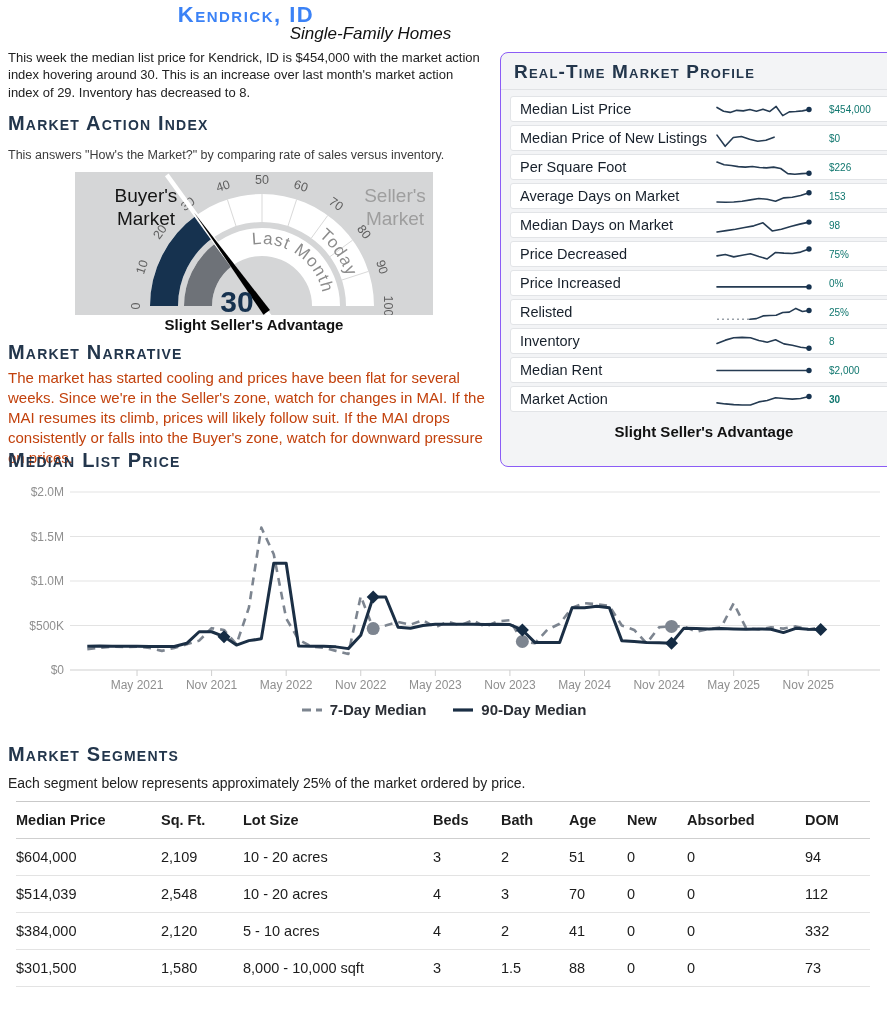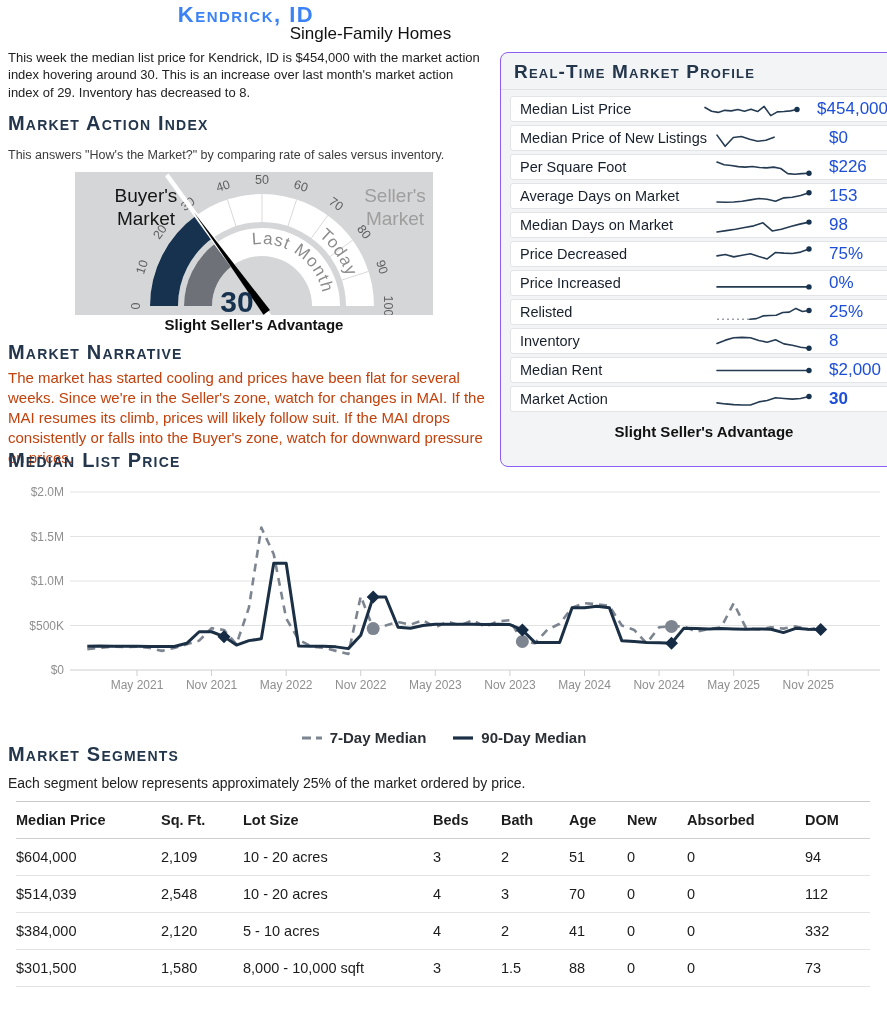--- a/index.html
+++ b/index.html
@@ -1,21 +1,21 @@
 <!DOCTYPE html>
 <html><head>
 <meta charset="utf-8">
 <style>
   * { margin:0; padding:0; box-sizing:border-box; }
   body { background:#fff; font-family:"Liberation Sans", sans-serif; color:#1c1c1c; }
   .page { position:relative; width:887px; height:1030px; background:#fff; overflow:hidden; }
 
   .city-title { position:absolute; top:2px; left:0; width:480px; text-align:center;
     font-variant:small-caps; font-weight:bold; font-size:22px; letter-spacing:1.5px; color:#3b82f6;padding-left:12px; }
-  .subtitle { position:absolute; top:24px; left:0; width:741px; text-align:center; font-size:17px; color:#111; }
+  .subtitle { position:absolute; top:24px; left:0; width:741px; text-align:center; font-size:17px; color:#111;font-style:italic; }
   .intro { position:absolute; top:49px; left:8px; width:476px; font-size:13px; line-height:1.33; color:#222; }
 
   h2.sec { font-variant:small-caps; font-weight:bold; font-size:20px; letter-spacing:1.2px; color:#23364c; position:absolute; left:8px; }
   .mai-h   { top:112px; }
   .mai-desc { position:absolute; top:148px; left:8px; font-size:12.5px; color:#3c3c3c; }
   .narr-h  { top:341px; }
   .narrative { position:absolute; top:368px; left:8px; width:480px; font-size:15px; line-height:1.34; color:#c2410c; }
   .chart-h { top:449px; }
   .seg-h   { top:743px; }
   .seg-desc { position:absolute; top:775px; left:8px; font-size:14px; color:#222; }
@@ -26,27 +26,27 @@
   
   .profile-panel { position:absolute; top:52px; left:500px; width:408px; background:#f3f4f6;
     border:1px solid #8b5cf6; border-radius:8px; padding-bottom:20px; }
   .panel-title { font-variant:small-caps; font-weight:bold; font-size:19px; letter-spacing:1.2px; color:#23364c;
     padding:8px 13px 6px; border-bottom:1px solid #e0e2e5; }
   .profile-rows { padding:3px 9px 0; }
   .profile-row { display:flex; align-items:center; background:#fff; border:1px solid #e2e4e7; border-radius:3px;
     height:26px; margin:3px 0; padding:0 9px; }
   .profile-row .lbl { flex:1; font-size:14.5px; white-space:nowrap; overflow:hidden; color:#17202b; }
   .profile-row .spark { width:100px; height:24px; flex:0 0 100px; }
-  .profile-row .val { flex:0 0 74px; padding-left:15px; font-size:17px; color:#1d4ed8; }
+  .profile-row .val { flex:0 0 74px; padding-left:15px; font-size:10px; color:#0f766e; }
   .profile-row .val.bold { font-weight:bold; }
   .panel-footer { text-align:center; font-weight:bold; font-size:15px; padding:8px 0 6px; color:#111; }
 
   .chart-svg { position:absolute; top:478px; left:0; }
   .legend { position:absolute; top:701px; left:0; width:887px; display:flex; justify-content:center; gap:26px; align-items:center; }
-  .legend-item { display:flex; align-items:center; gap:7px; font-weight:bold; font-size:15px; color:#2b2f36;margin-top:28px; }
+  .legend-item { display:flex; align-items:center; gap:7px; font-weight:bold; font-size:15px; color:#2b2f36; }
 
   
   .seg-table { position:absolute; top:801px; left:16px; width:854px; font-size:14.5px; }
   .seg-row { display:grid; grid-template-columns:145px 82px 190px 68px 68px 58px 60px 118px 1fr; align-items:center; }
   .seg-row > div { padding:10px 2px 10px 0; }
   .seg-head { font-weight:bold; border-top:1px solid #c9c9c9; border-bottom:1px solid #cfcfcf; }
   .seg-body-row { border-bottom:1px solid #e3e3e3; }
 </style>
 </head>
 <body>

